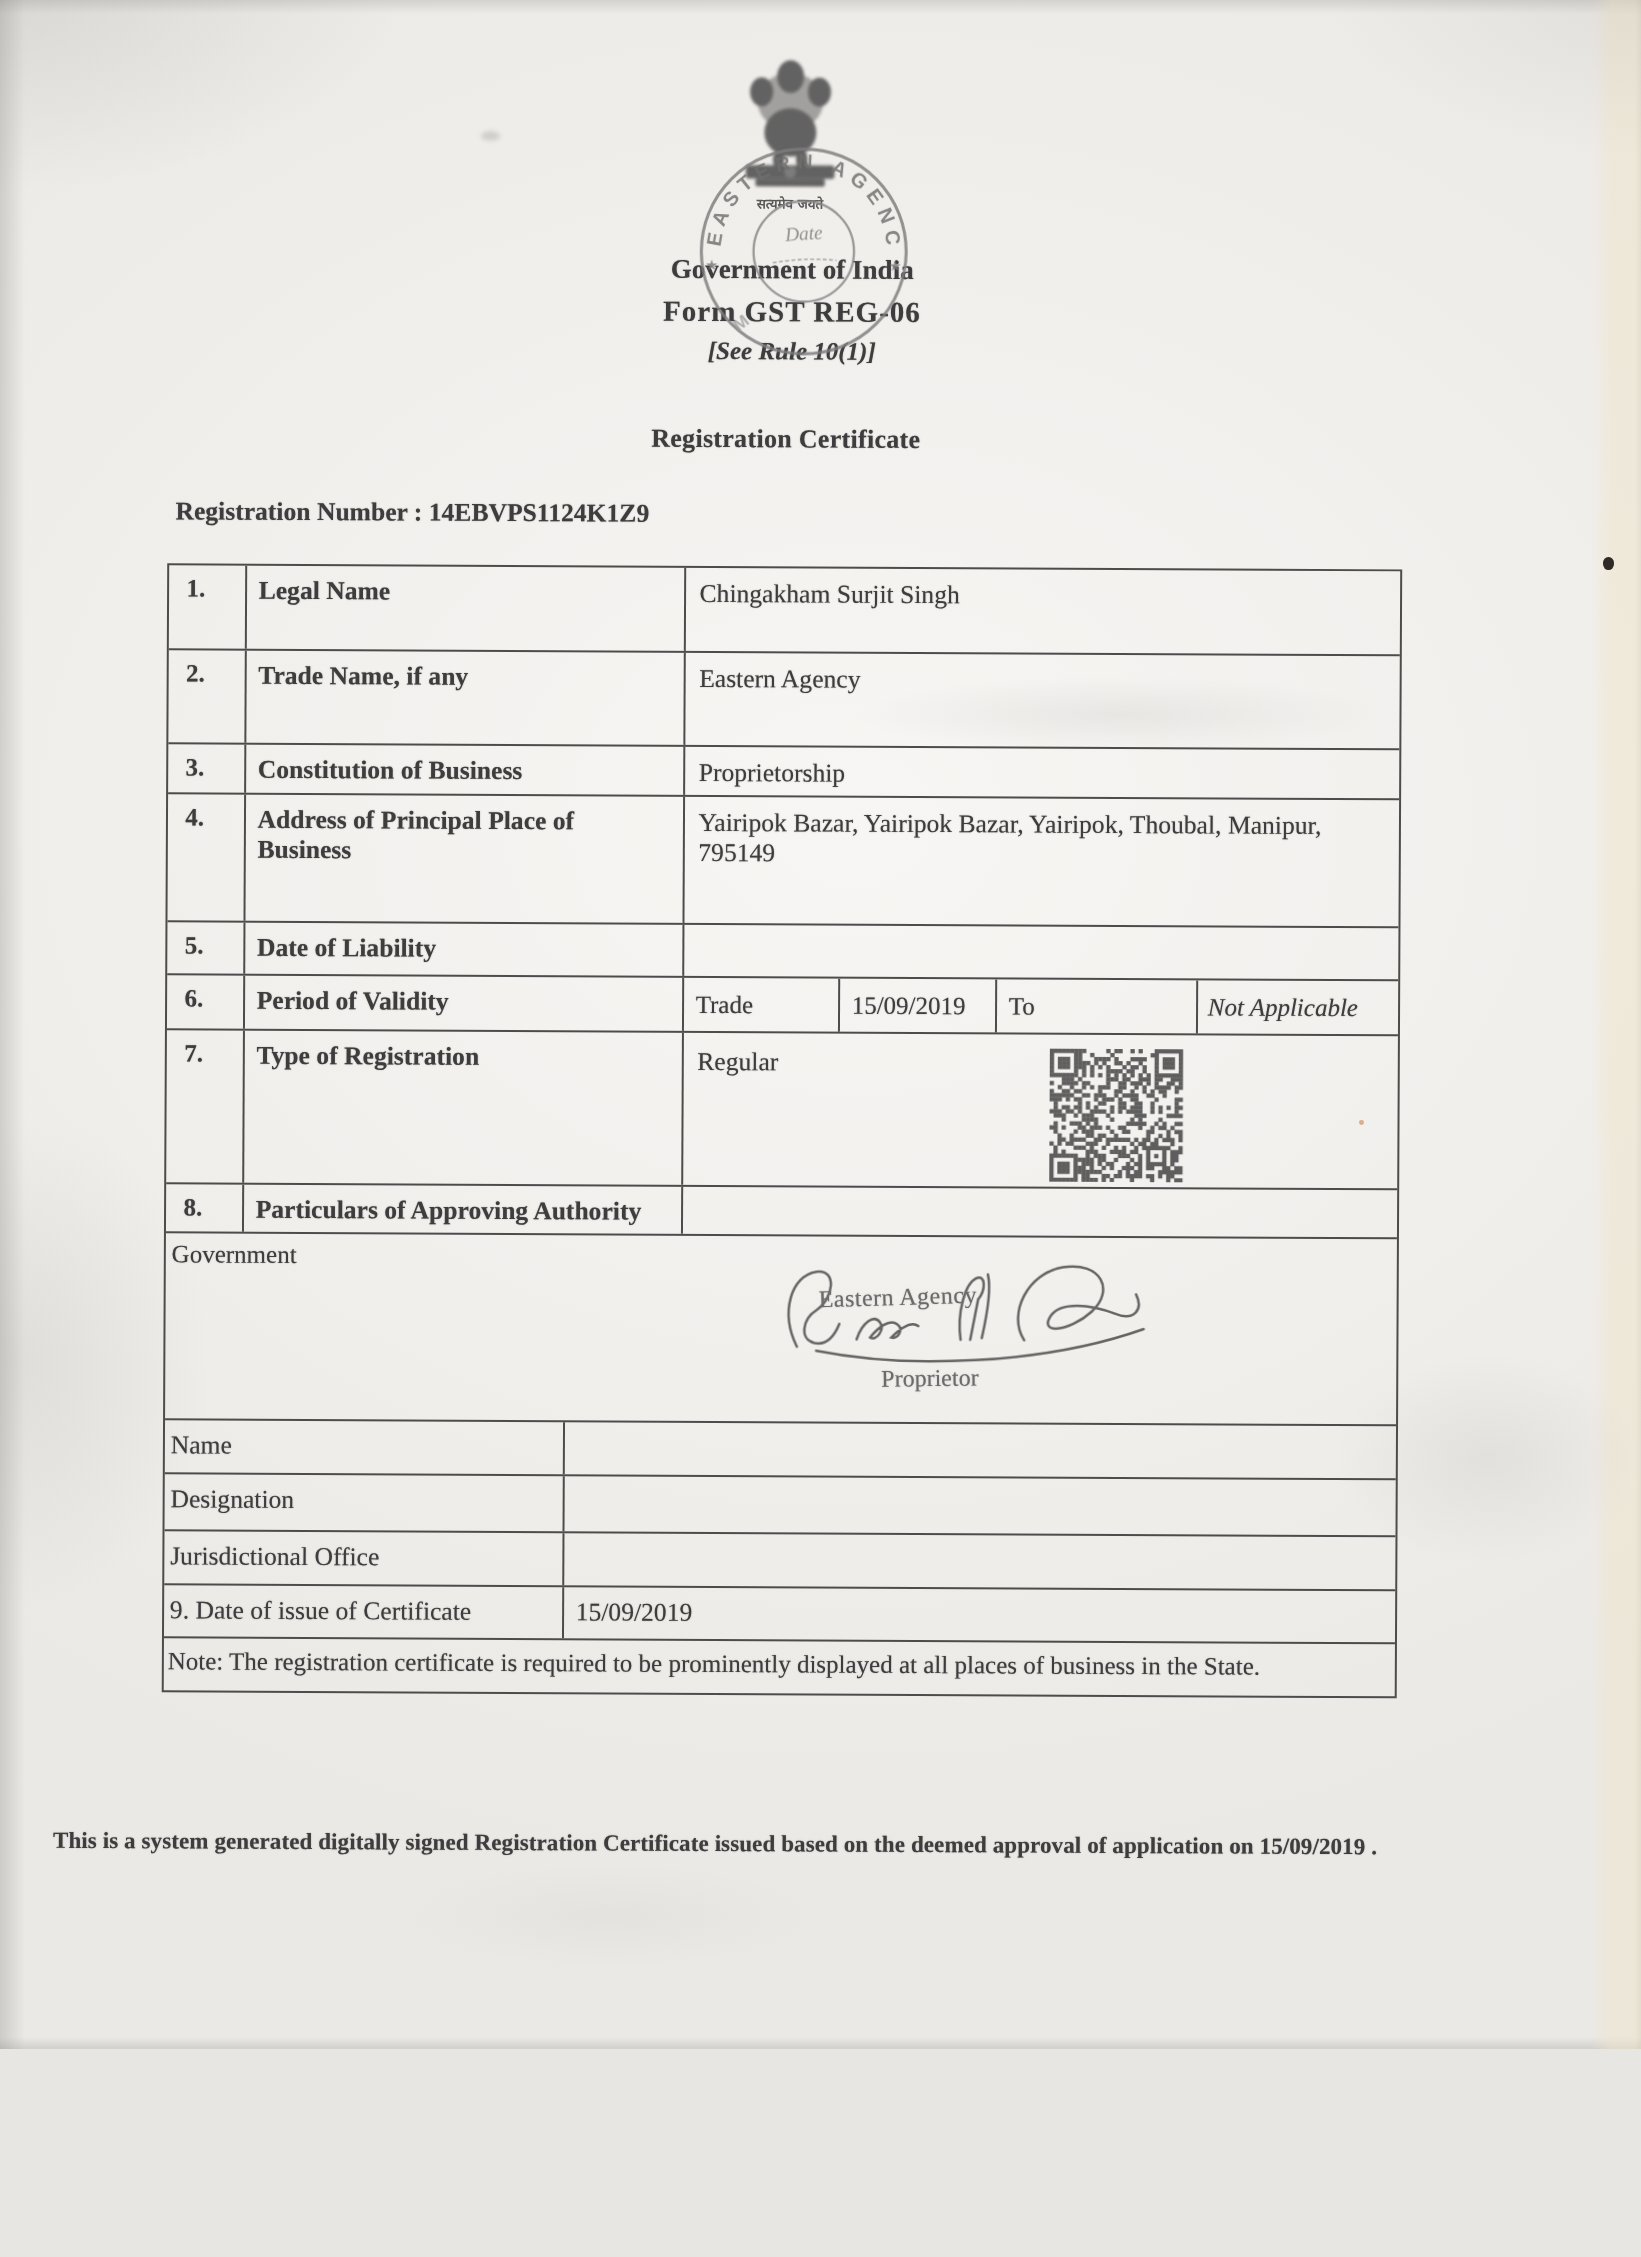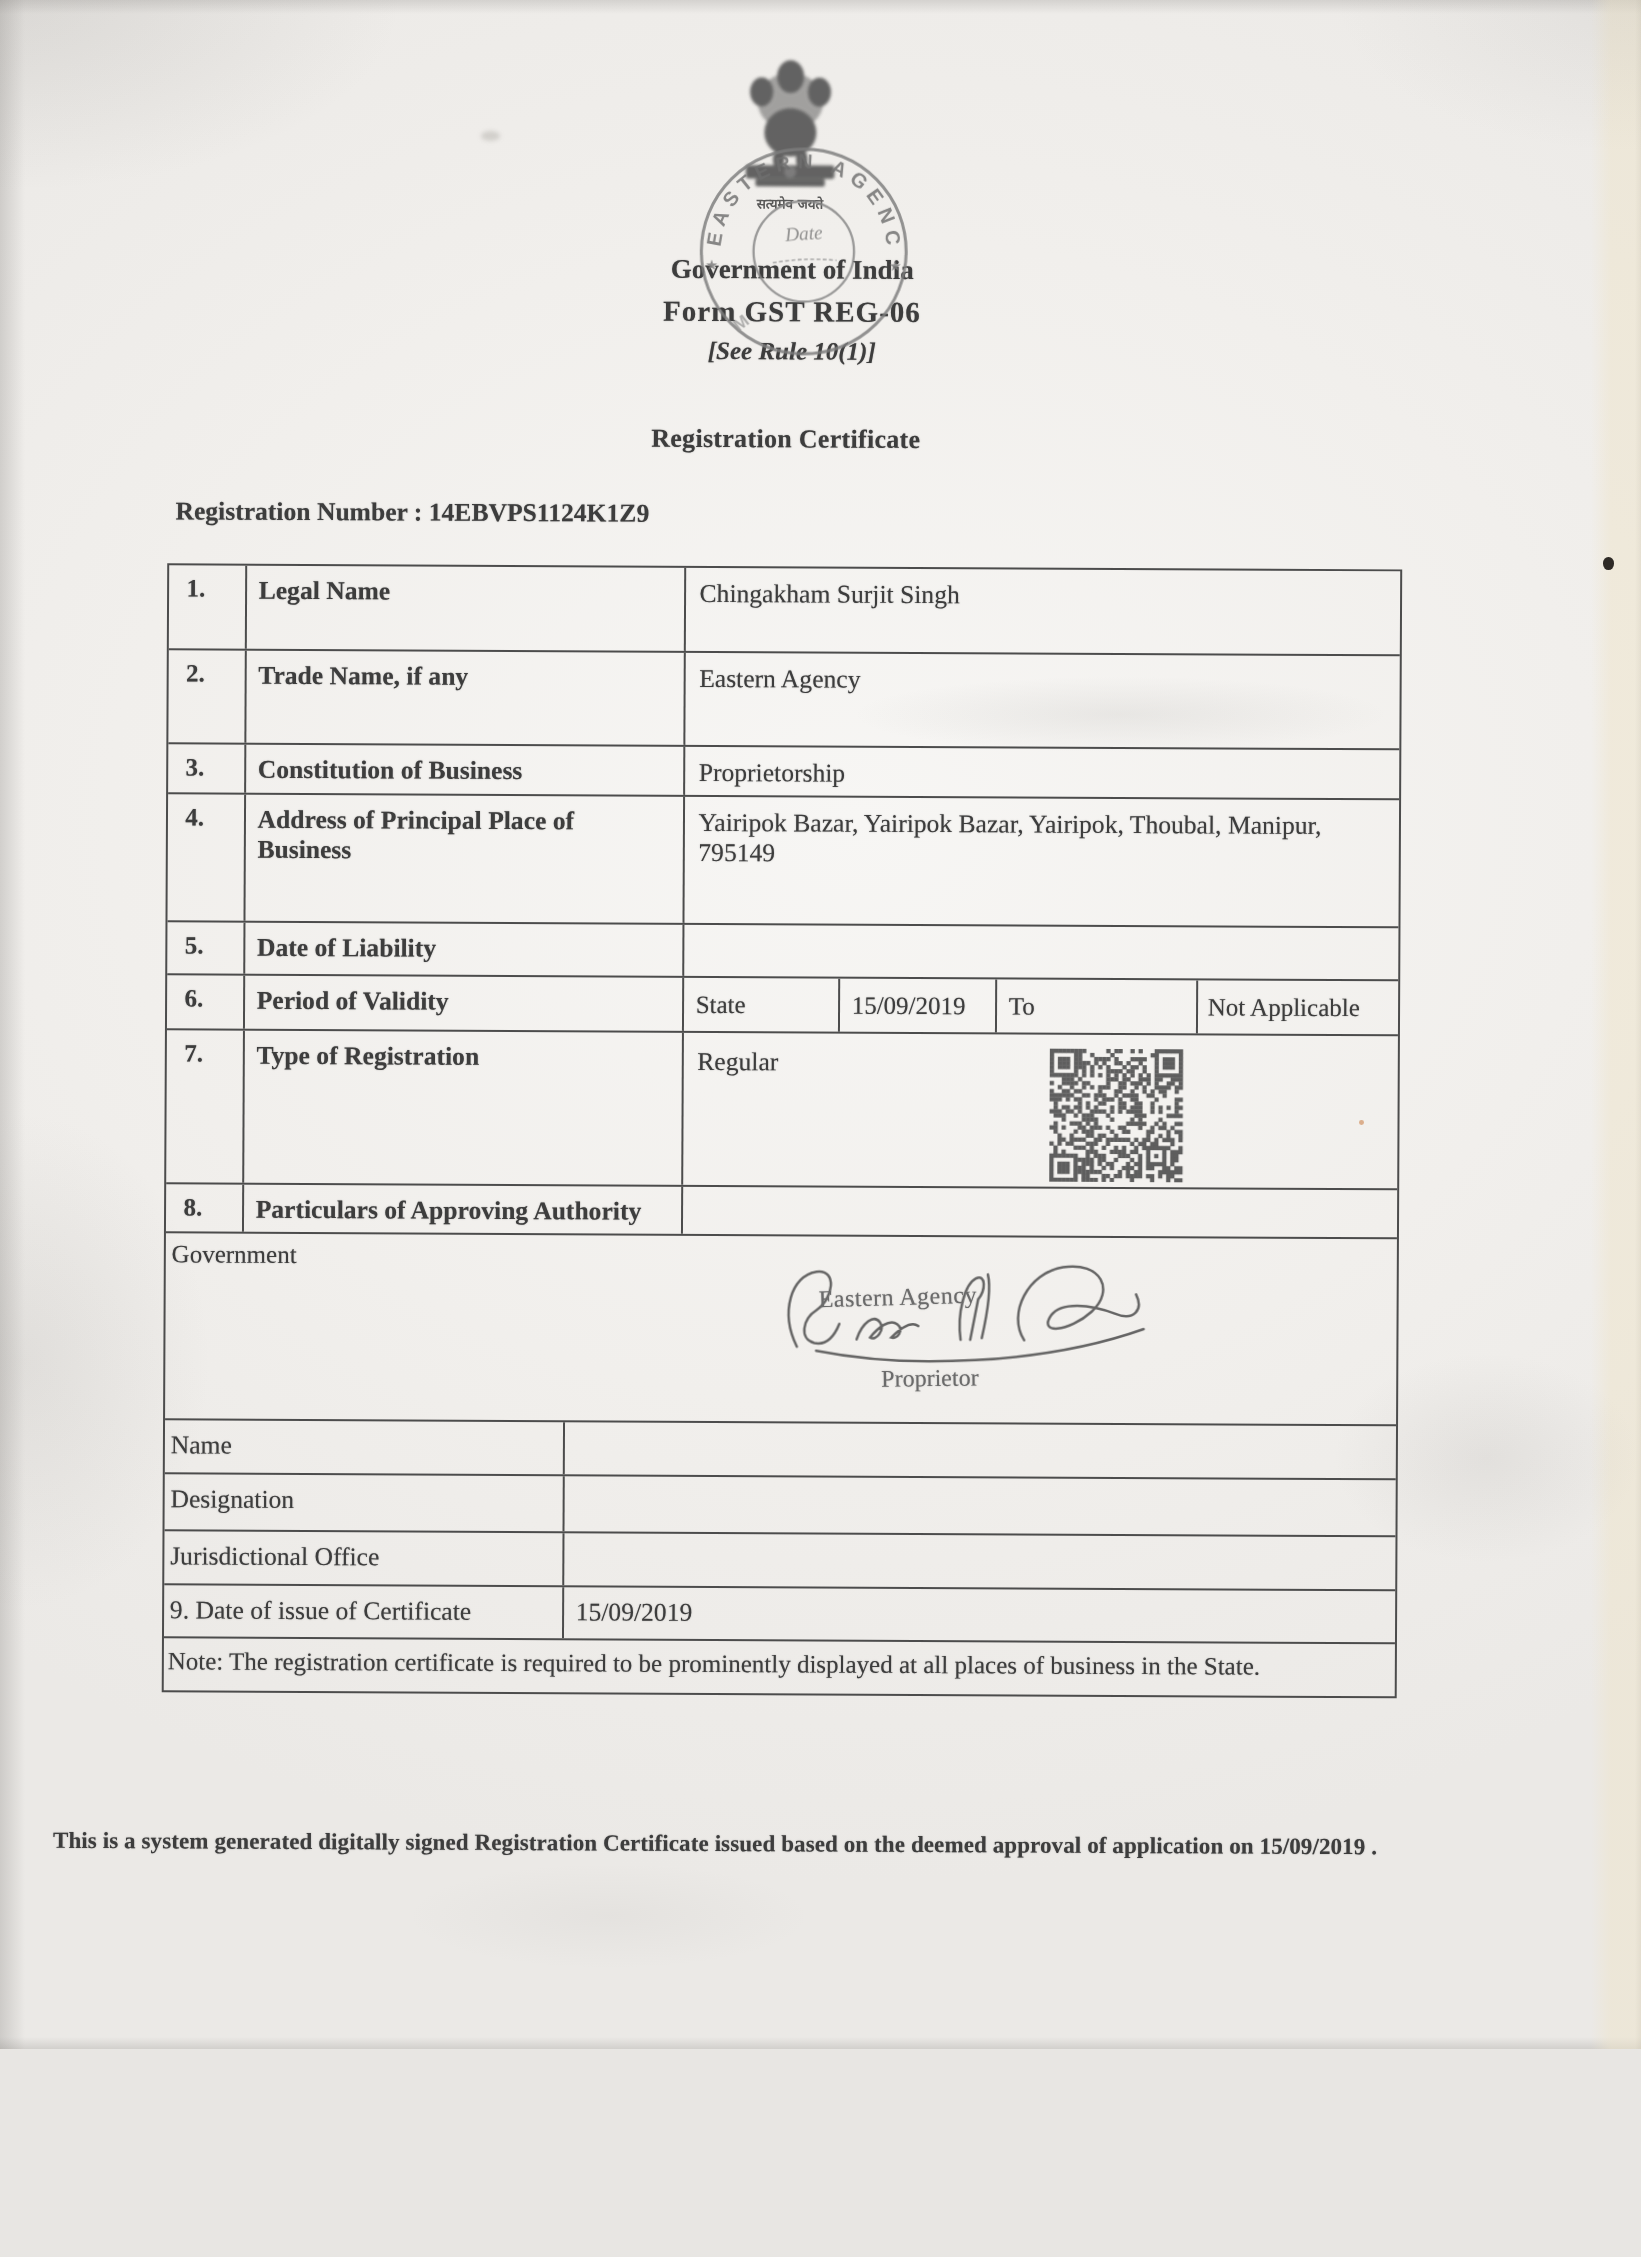--- a/index.html
+++ b/index.html
@@ -47,21 +47,21 @@
     border:2.4px solid #4c4c4c;box-sizing:border-box;font-size:25px;}
   .row{position:relative;display:flex;border-bottom:2.4px solid #4c4c4c;box-sizing:border-box;}
   .c{box-sizing:border-box;text-shadow:0 0 1.3px rgba(70,70,70,.58);}
   .c-no{width:78px;border-right:2.4px solid #4c4c4c;padding:8.7px 0 0 17.4px;font-weight:bold;}
   .c-label{width:439px;border-right:2.4px solid #4c4c4c;padding:9.7px 13.5px 0 11.6px;font-weight:bold;font-size:25.6px;}
   .c-value{flex:1;padding:10.6px 11.6px 0 13.5px;font-size:25.6px;}
   .r1{height:85px;} .r2{height:94px;} .r3{height:50px;} .r4{height:128px;}
   .r5{height:53px;} .r6{height:55px;} .r7{height:154px;} .r8{height:49px;}
   .sub{display:flex;align-items:center;border-right:2.4px solid #4c4c4c;box-sizing:border-box;padding:0 9.7px 0 11.6px;}
   .sub-from{width:156px;} .sub-fromv{width:157px;} .sub-to{width:201px;}
-  .sub-nav{flex:1;display:flex;align-items:center;padding:0 7.7px 0 9.7px;border-right:none;}
+  .sub-nav{flex:1;display:flex;align-items:center;padding:0 7.7px 0 9.7px;border-right:none;font-style:italic;}
   .qr-wrap{position:absolute;left:882px;top:13.5px;width:135px;height:133px;filter:blur(0.5px);}
 
   
   .sig-block{position:relative;height:187px;border-bottom:2.4px solid #4c4c4c;box-sizing:border-box;}
   .sig-label{left:5.8px;top:5.8px;font-size:25px;}
   .sig-firm{left:653px;top:46px;font-size:24px;color:#6b6b6b;transform:rotate(-2deg);letter-spacing:0.5px;text-shadow:0 0 1.4px rgba(107,107,107,.6);}
   .sig-role{left:716px;top:127px;font-size:24px;color:#6b6b6b;transform:rotate(-1deg);text-shadow:0 0 1.4px rgba(107,107,107,.6);}
   .sig-svg{position:absolute;left:606px;top:13.5px;width:386px;height:130px;filter:blur(0.4px);opacity:.9;}
 
   
@@ -177,21 +177,21 @@
 
       <div class="row r5">
         <div class="c c-no">5.</div>
         <div class="c c-label">Date of Liability</div>
         <div class="c c-value"></div>
       </div>
 
       <div class="row r6">
         <div class="c c-no">6.</div>
         <div class="c c-label">Period of Validity</div>
-        <div class="c sub sub-from">State</div>
+        <div class="c sub sub-from">Trade</div>
         <div class="c sub sub-fromv">15/09/2019</div>
         <div class="c sub sub-to">To</div>
         <div class="c sub sub-nav">Not Applicable</div>
       </div>
 
       <div class="row r7">
         <div class="c c-no">7.</div>
         <div class="c c-label">Type of Registration</div>
         <div class="c c-value" style="padding-top:13.5px;">Regular</div>
         <svg class="qr-wrap" viewBox="0 0 140 140" fill="#5e5e5e">

